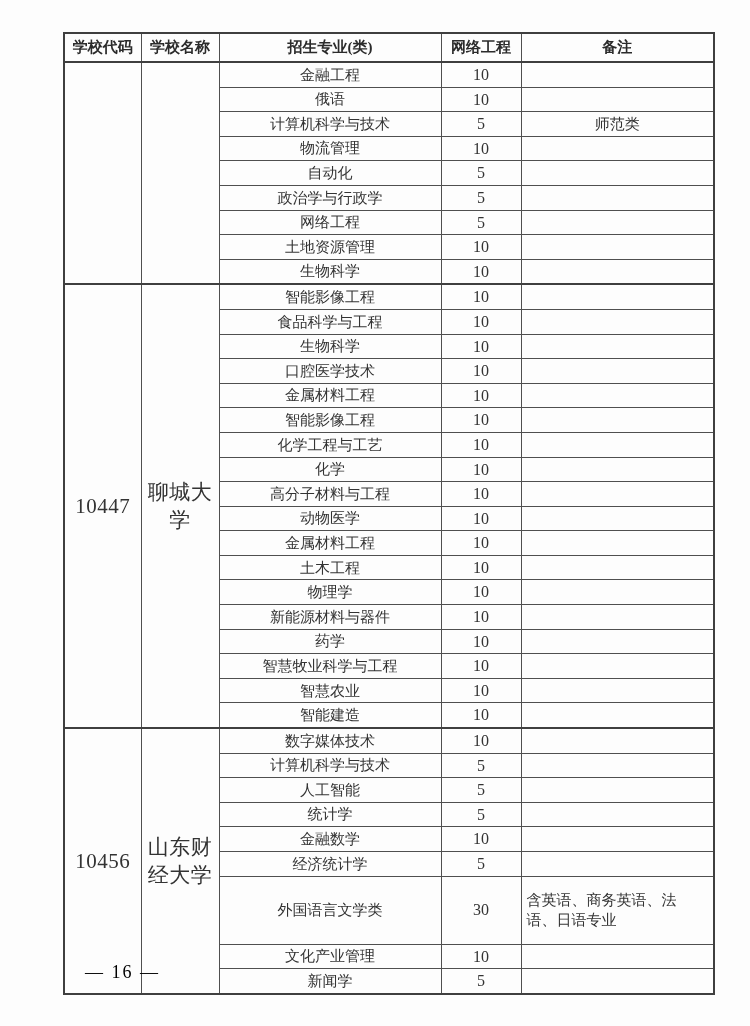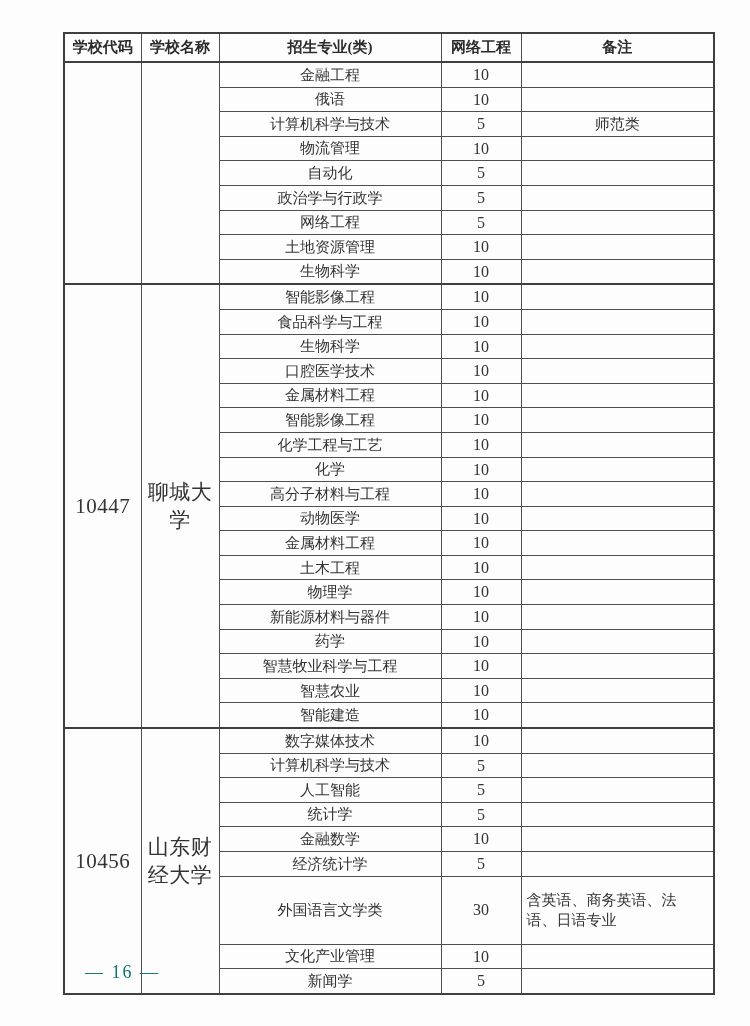--- a/index.html
+++ b/index.html
@@ -50,21 +50,21 @@
     padding-left: 5px;
     padding-right: 16px;
   }
   td.code-cell, td.name-cell { font-size: 21px; letter-spacing: 0.5px; margin-top: 32px; }
   td.plan-cell { font-size: 16px; }
   .footer {
     position: absolute;
     left: 85px;
     top: 962px;
     font-size: 18px;
-    color: #0f766e;
+    color: #000000;
     letter-spacing: 2px;
   }
 </style>
 </head>
 <body>
 
 <div class="page">
 
   <table class="admission-table">
     <colgroup>

